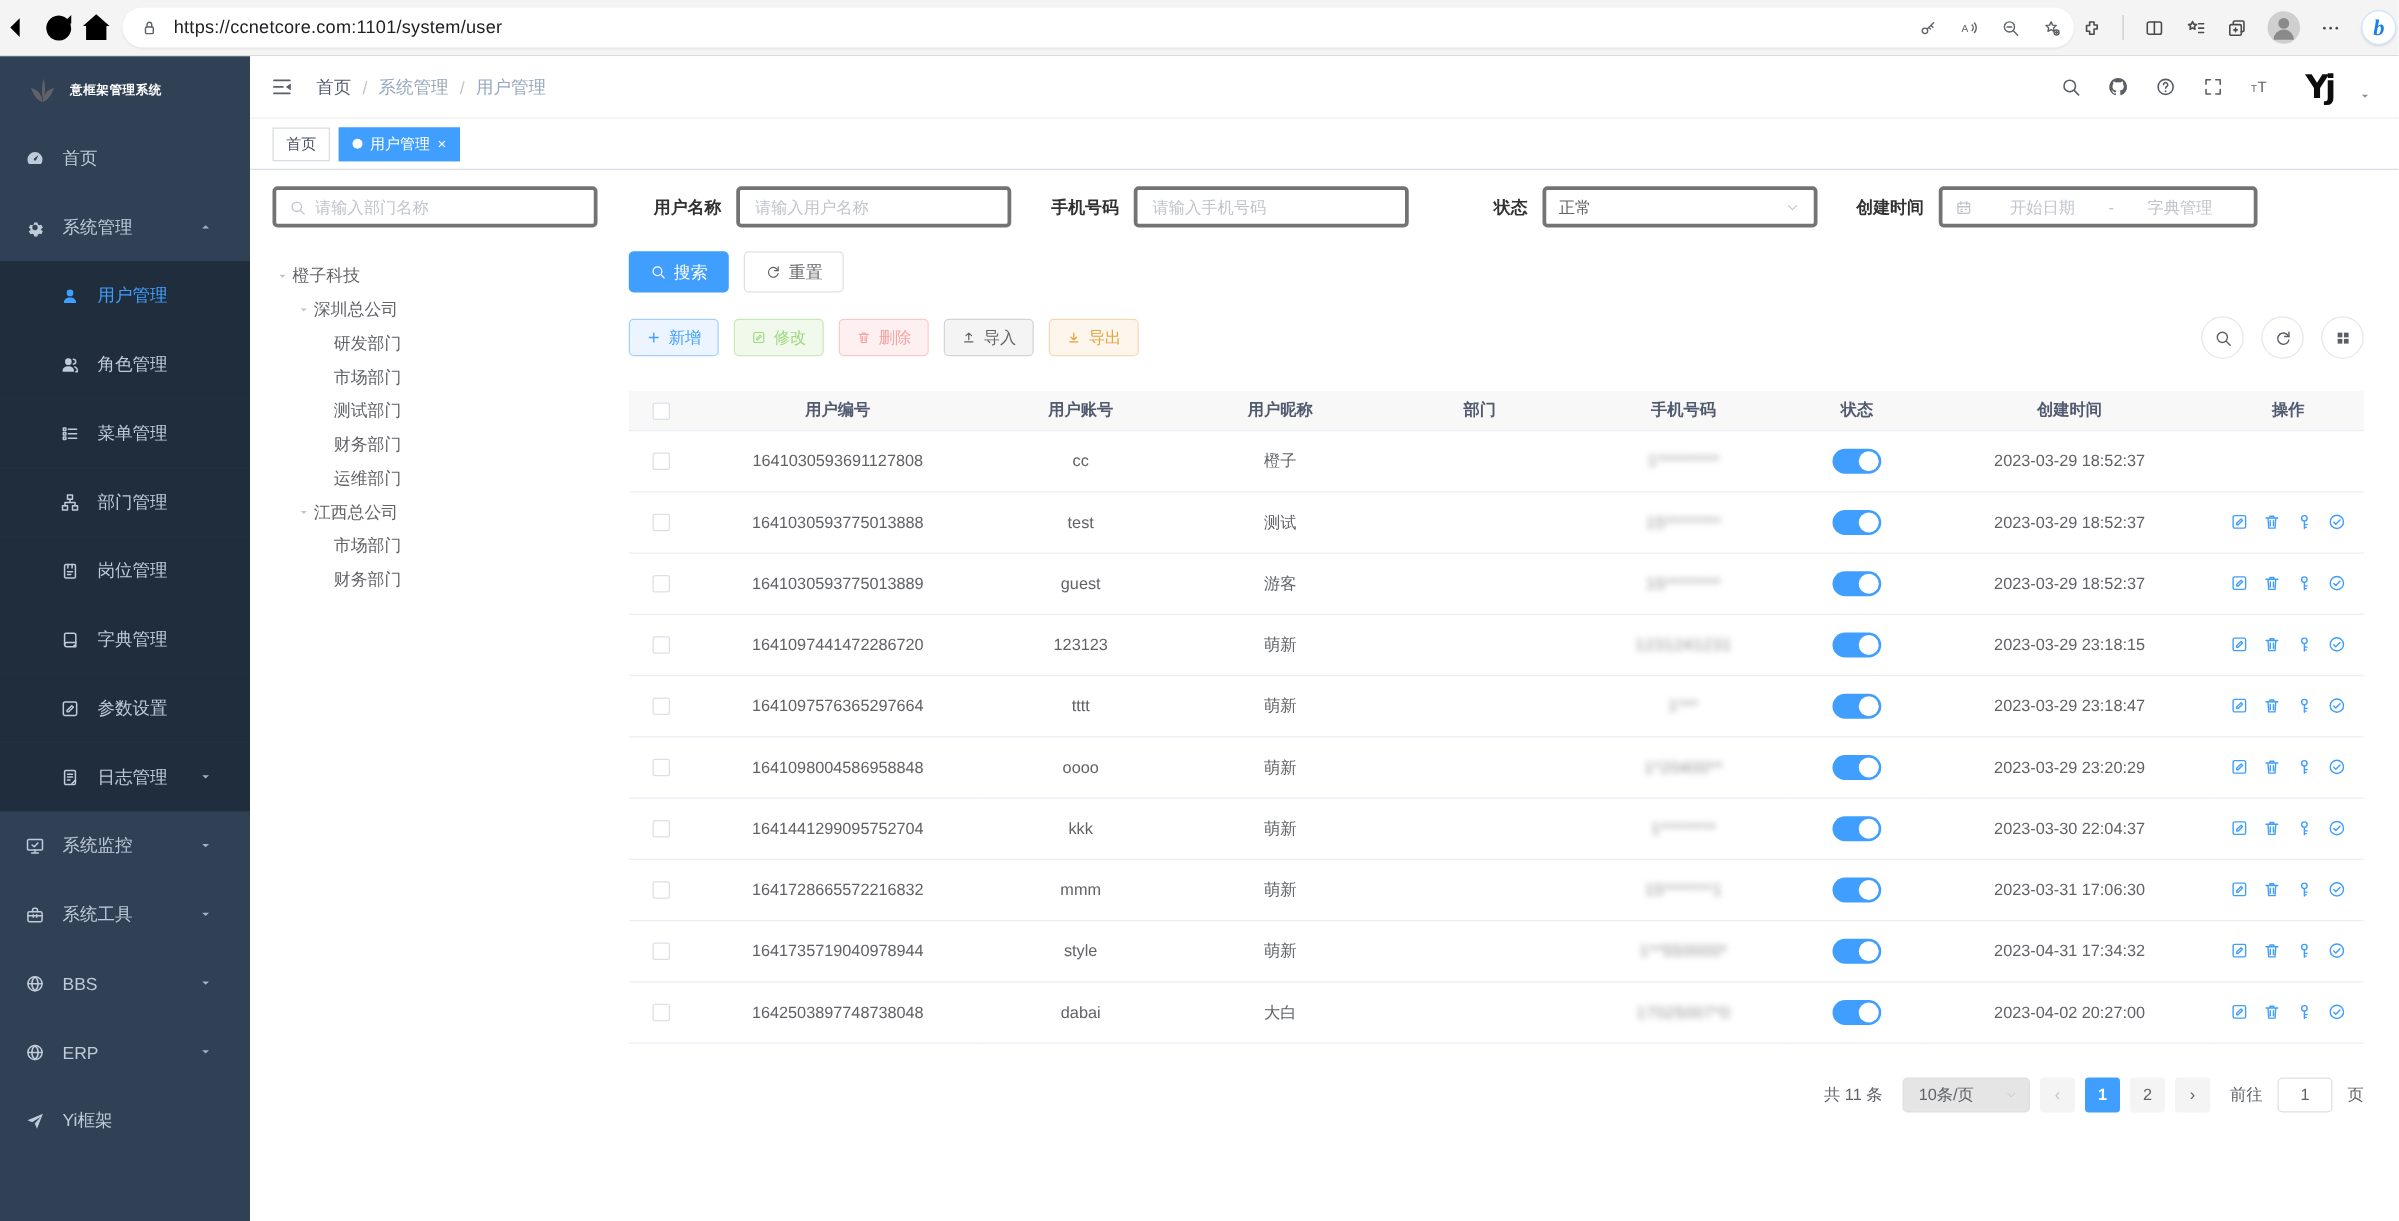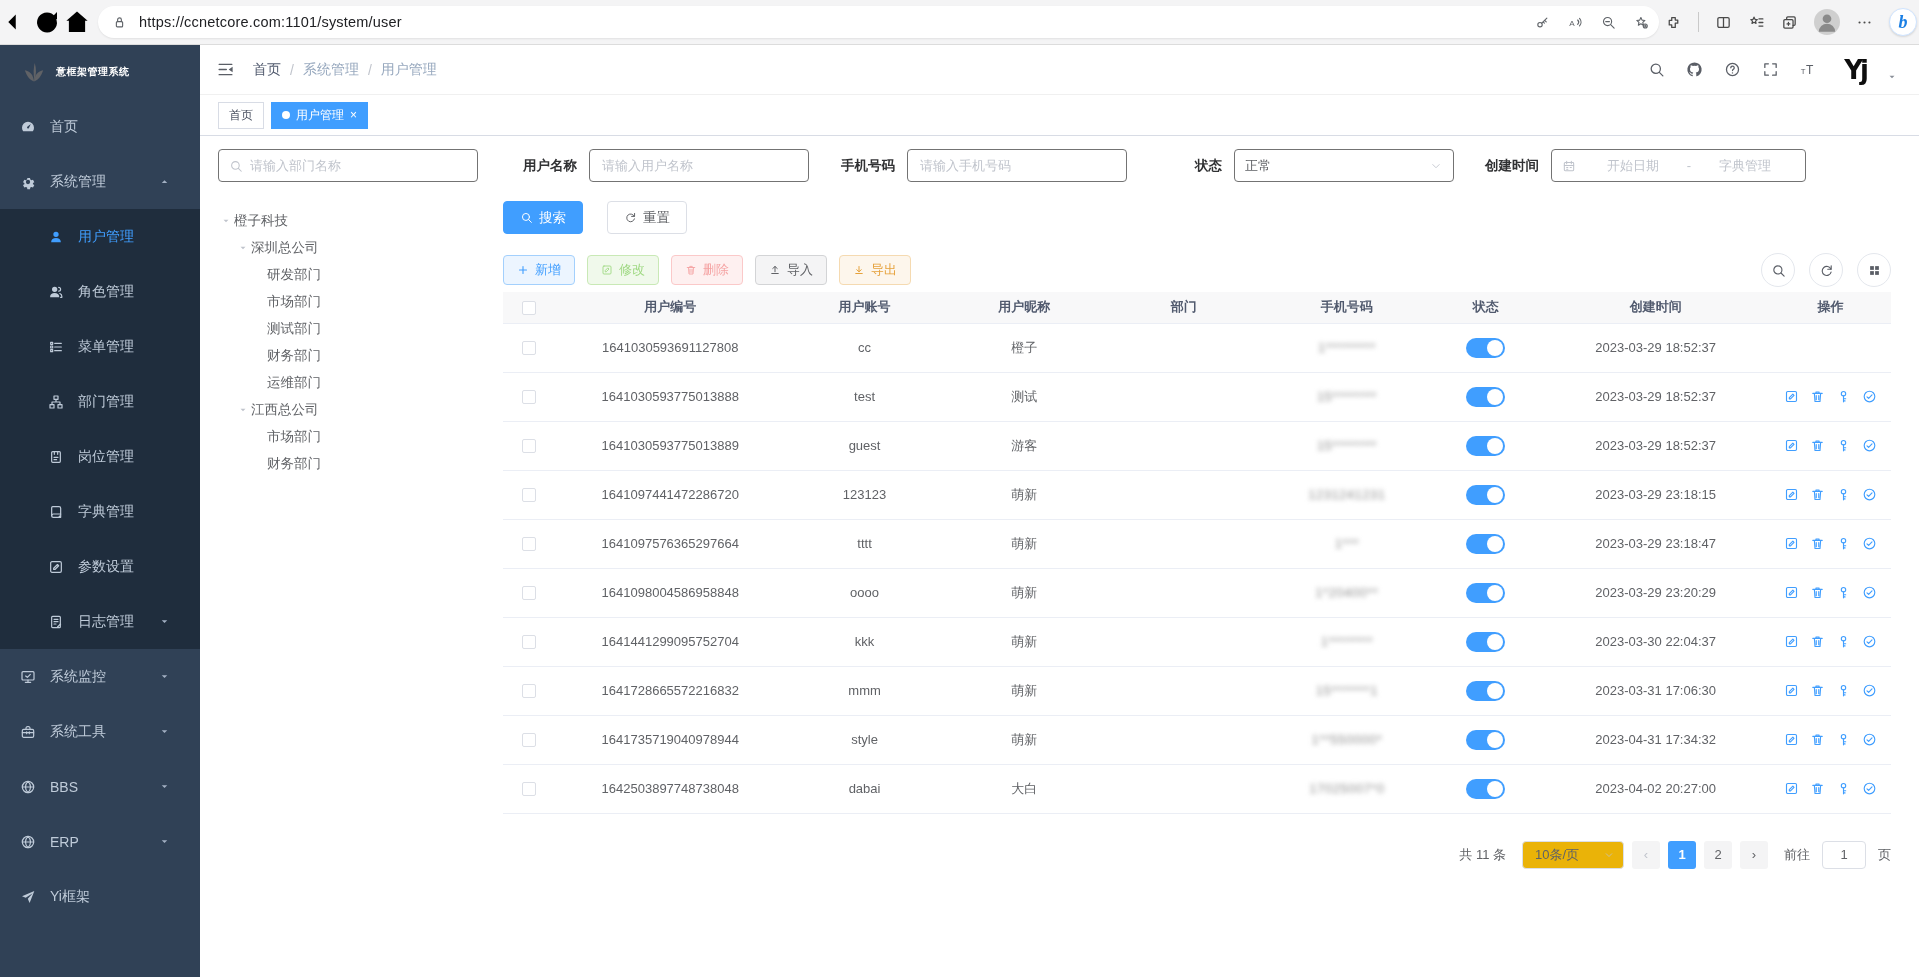--- a/index.html
+++ b/index.html
@@ -49,21 +49,21 @@
   
   .tabsbar{height:41px;display:flex;align-items:center;gap:7px;padding-left:18px;border-bottom:1px solid #d8dce5}
   .tab{height:27px;display:flex;align-items:center;padding:0 10px;border:1px solid #d8dce5;background:#fff;color:#495060;font-size:12px;cursor:pointer;gap:6px}
   .tab.active{background:#409eff;border-color:#409eff;color:#fff}
   .tab .dot{width:8px;height:8px;border-radius:50%;background:#fff;display:inline-block}
   .tab .x{font-size:12px}
 
   
   .content{flex:1;padding:13px 28px 0 18px;overflow:hidden}
   .filter-row{display:flex;align-items:center}
-  .inputbox{height:33px;border:1px solid #737373;border-radius:4px;background:#fff;display:flex;align-items:center;padding:0 10px;color:#606266}
+  .inputbox{height:33px;border:3px solid #737373;border-radius:4px;background:#fff;display:flex;align-items:center;padding:0 10px;color:#606266}
   .inputbox input{border:none;outline:none;flex:1;font-size:13px;color:#606266;font-family:inherit;min-width:0;background:transparent}
   .inputbox input::placeholder{color:#c0c4cc}
   .inputbox .ic{color:#c0c4cc;font-size:14px;margin-right:7px}
   .dept-input{width:260px}
   .fgroup{display:flex;align-items:center}
   .flabel{font-weight:bold;color:#303133;font-size:13.5px;margin-right:12px;white-space:nowrap}
   .w240{width:220px}
   .selectbox{width:220px;justify-content:space-between}
   .selectbox .val{color:#606266}
   .selectbox .ic{margin:0;color:#c0c4cc}
@@ -73,46 +73,46 @@
 
   .body-grid{display:flex;margin-top:19px}
   .tree-col{width:260px;flex-shrink:0;padding-top:6px}
   .tree-node{height:27px;display:flex;align-items:center;font-size:13.5px;color:#606266;cursor:pointer}
   .tree-node .tcaret{width:16px;font-size:10px;color:#c0c4cc;display:inline-flex;justify-content:center}
   .right-col{flex:1;margin-left:25px;min-width:0}
 
   .btn{height:33px;border-radius:4px;border:1px solid #dcdfe6;background:#fff;display:inline-flex;align-items:center;gap:6px;padding:0 16px;font-size:13.5px;color:#606266;cursor:pointer;font-family:inherit}
   .btn .ic{font-size:13px}
   .btn-primary{background:#409eff;border-color:#409eff;color:#fff}
-  .search-row{display:flex;gap:24px;align-items:center}
+  .search-row{display:flex;gap:12px;align-items:center}
 
   .action-row{display:flex;align-items:center;margin-top:19px}
   .abtn{height:30px;border-radius:4px;display:inline-flex;align-items:center;gap:6px;padding:0 13px;font-size:13px;cursor:pointer;margin-right:12px;border:1px solid}
   .abtn .ic{font-size:12px}
   .abtn.primary{background:#ecf5ff;border-color:#a3d0fd;color:#409eff}
   .abtn.success{background:#f0f9eb;border-color:#c9e9b6;color:#9fd983}
   .abtn.danger{background:#fef0f0;border-color:#fbc9c9;color:#f5a3a3}
   .abtn.info{background:#f4f4f5;border-color:#d3d4d6;color:#606266}
   .abtn.warning{background:#fdf6ec;border-color:#f5dab1;color:#e6a23c}
   .action-right{margin-left:auto;display:flex;gap:14px}
   .circ{width:34px;height:34px;border-radius:50%;border:1px solid #e4e7ed;display:flex;align-items:center;justify-content:center;color:#5a5e66;font-size:15px;cursor:pointer;background:#fff}
 
-  table{width:100%;border-collapse:collapse;table-layout:fixed;margin-top:5px}
+  table{width:100%;border-collapse:collapse;table-layout:fixed;margin-top:26px}
   thead th{background:#f8f8f9;height:31px;font-size:13px;color:#515a6e;font-weight:bold;text-align:center;border-bottom:1px solid #ebeef5}
   tbody td{height:49px;border-bottom:1px solid #ebeef5;text-align:center;font-size:13px;color:#606266;white-space:nowrap;overflow:hidden}
   .cb{width:14px;height:14px;border:1px solid #dcdfe6;border-radius:2px;display:inline-block;background:#fff;cursor:pointer;vertical-align:middle}
   .toggle{width:39px;height:20px;border-radius:10px;background:#409eff;display:inline-block;position:relative;cursor:pointer;vertical-align:middle}
   .toggle::after{content:"";position:absolute;right:2px;top:2px;width:16px;height:16px;border-radius:50%;background:#fff}
   .masked{filter:blur(2.5px);color:#8f8f8f;letter-spacing:.5px;user-select:none}
   .ops{display:flex;justify-content:center;gap:11px;color:#409eff;font-size:15px}
   .ops .ic{cursor:pointer}
 
   .pager{display:flex;align-items:center;justify-content:flex-end;margin-top:27px;gap:8px;font-size:13px;color:#606266}
   .pager .total{margin-right:8px}
-  .psel{width:102px;height:28px;border:1px solid #dcdfe6;border-radius:4px;display:flex;align-items:center;justify-content:space-between;padding:0 8px 0 12px;background:#eab308;cursor:pointer}
+  .psel{width:102px;height:28px;border:1px solid #dcdfe6;border-radius:4px;display:flex;align-items:center;justify-content:space-between;padding:0 8px 0 12px;background:#e5e5e5;cursor:pointer}
   .psel .ic{color:#c0c4cc;font-size:12px}
   .pbtn{min-width:28px;height:28px;border-radius:3px;background:#f4f4f5;display:flex;align-items:center;justify-content:center;font-size:13px;color:#606266;cursor:pointer;padding:0 4px}
   .pbtn.disabled{color:#c0c4cc}
   .pbtn.active{background:#409eff;color:#fff;font-weight:bold}
   .goto-input{width:44px;height:28px;border:1px solid #dcdfe6;border-radius:4px;text-align:center;font-size:13px;color:#606266;outline:none;font-family:inherit;margin:0 4px}
 </style>
 </head>
 <body>
 
 <div class="browser">

